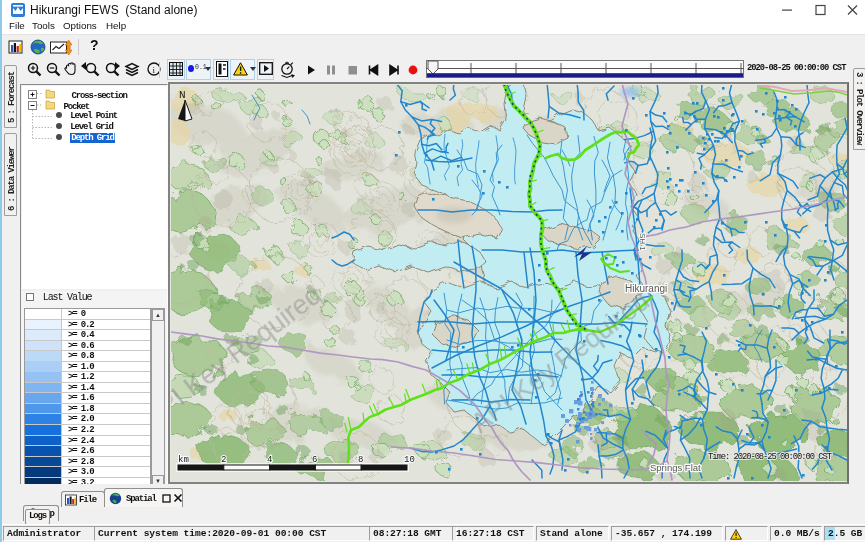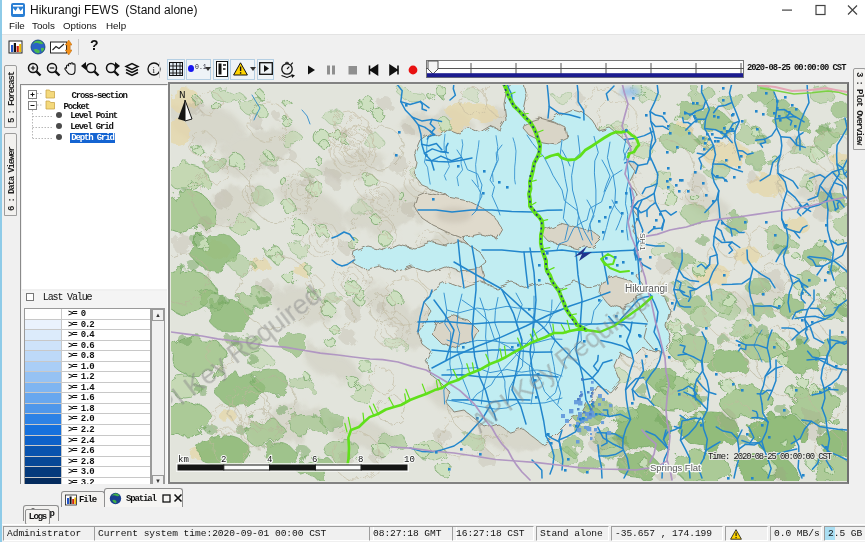--- a/index.html
+++ b/index.html
@@ -55,28 +55,28 @@
 #map { left:166px; top:82px; width:681px; height:402px; background:#e6e8e0;
   border:2px solid #828282; border-right-color:#6f6f6f; }
 #map svg { position:absolute; left:1px; top:1px; }
 
 
 #btabs { left:0; top:484px; width:865px; height:40px; background:#f0f0f0; }
 .btab { position:absolute; background:#f2f1ef; border:1px solid #8f8f8f; border-bottom:none;
   border-radius:3px 3px 0 0; font-family:"Liberation Mono",monospace; font-size:9px; letter-spacing:-1.15px;
   font-weight:bold; color:#111; }
 #logs { position:absolute; left:23px; top:25px; width:25px; height:16px; background:#f4f3f1;
-  border:1px solid #8f8f8f; border-radius:2px; font-family:Liberation Sans, sans-serif;
+  border:1px solid #8f8f8f; border-radius:2px; font-family:Liberation Mono, monospace;
   font-size:9px; letter-spacing:-1.15px; font-weight:bold; color:#111; text-align:center; line-height:13px; }
 
 
 #status { left:0; top:524px; width:865px; height:18px; background:#f0f0f0; border-top:1px solid #ffffff; }
 .scell { position:absolute; top:1px; height:15px; border:1px solid #9d9d9d;
   border-right-color:#ffffff; border-bottom-color:#ffffff;
-  font-family:"Liberation Mono",monospace; font-size:9.6px; letter-spacing:-0.05px; font-weight:normal; color:#111;
+  font-family:"Liberation Mono",monospace; font-size:9.6px; letter-spacing:-0.05px; font-weight:bold; color:#111;
   line-height:14px; padding-left:3px; white-space:nowrap; overflow:hidden; }
 
 svg text { font-weight:normal; }
 </style></head>
 <body>
 <div id="win">
 
 <div class="abs" id="title">
   <svg id="tico" viewBox="0 0 14 14">
         <rect width="14" height="14" rx="2" fill="#2b7fd4"></rect>

